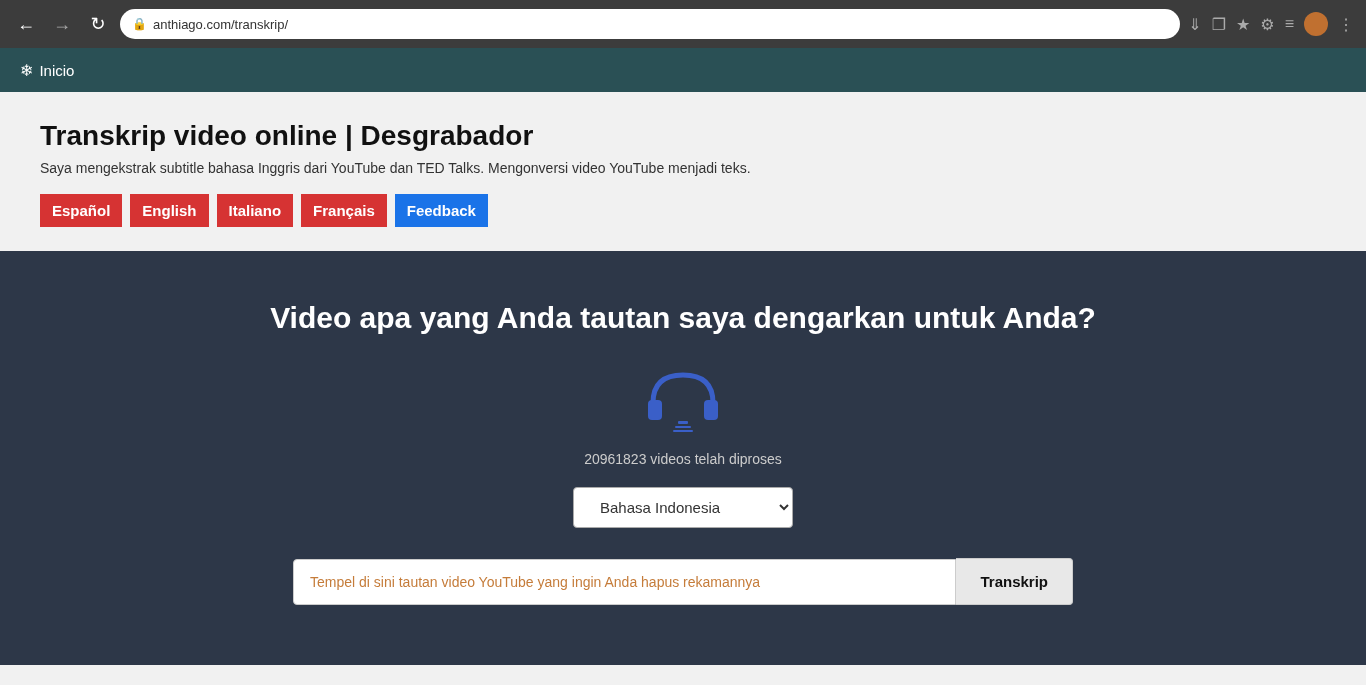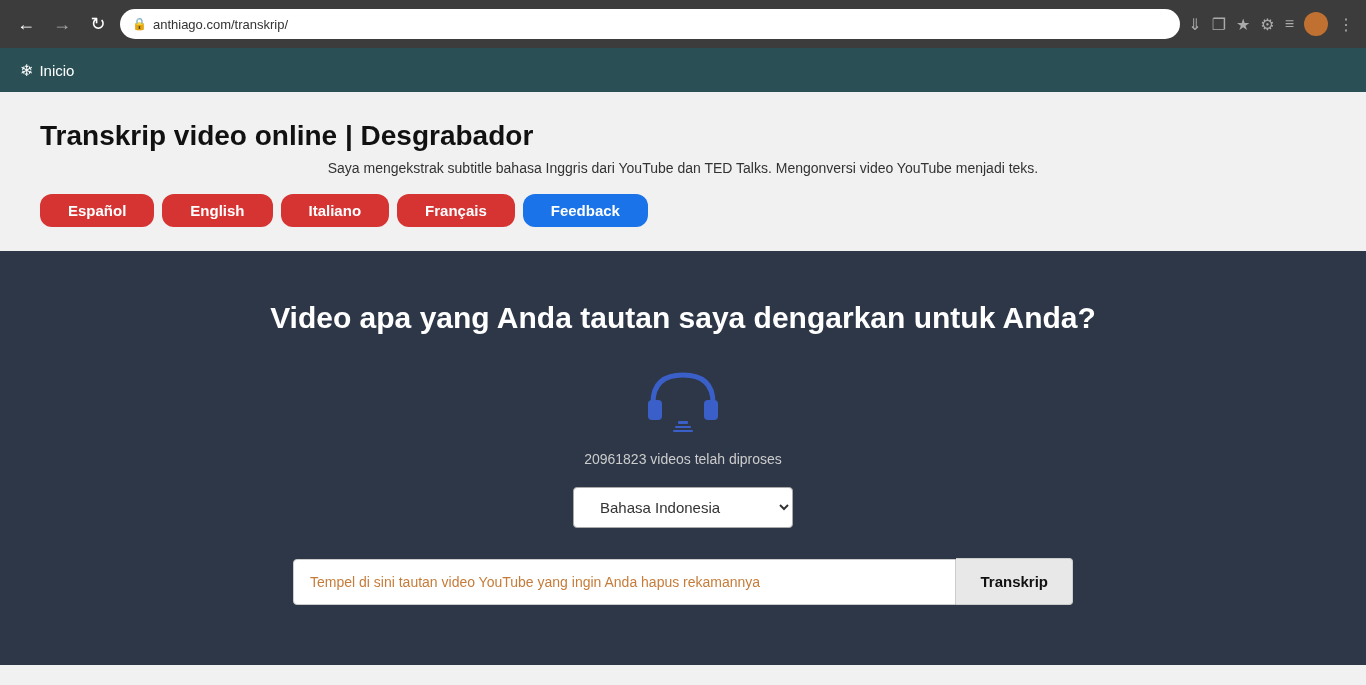--- a/index.html
+++ b/index.html
@@ -79,31 +79,30 @@
     .hero-title {
       font-size: 28px;
       font-weight: bold;
       color: #111;
       margin-bottom: 8px;
     }
     .hero-subtitle {
       font-size: 14px;
       color: #333;
       margin-bottom: 18px;
-      text-align: center;
     }
     .language-buttons {
       display: flex;
       gap: 8px;
       flex-wrap: wrap;
     }
     .lang-btn {
-      padding: 8px 28px;
+      padding: 8px 12px;
       border: none;
-      border-radius: 12px;
+      border-radius: 0;
       font-size: 15px;
       font-weight: bold;
       cursor: pointer;
       color: #fff;
     }
     .btn-red { background: #d63333; }
     .btn-blue-feedback { background: #1a73e8; }
 
     
     .main-section {

